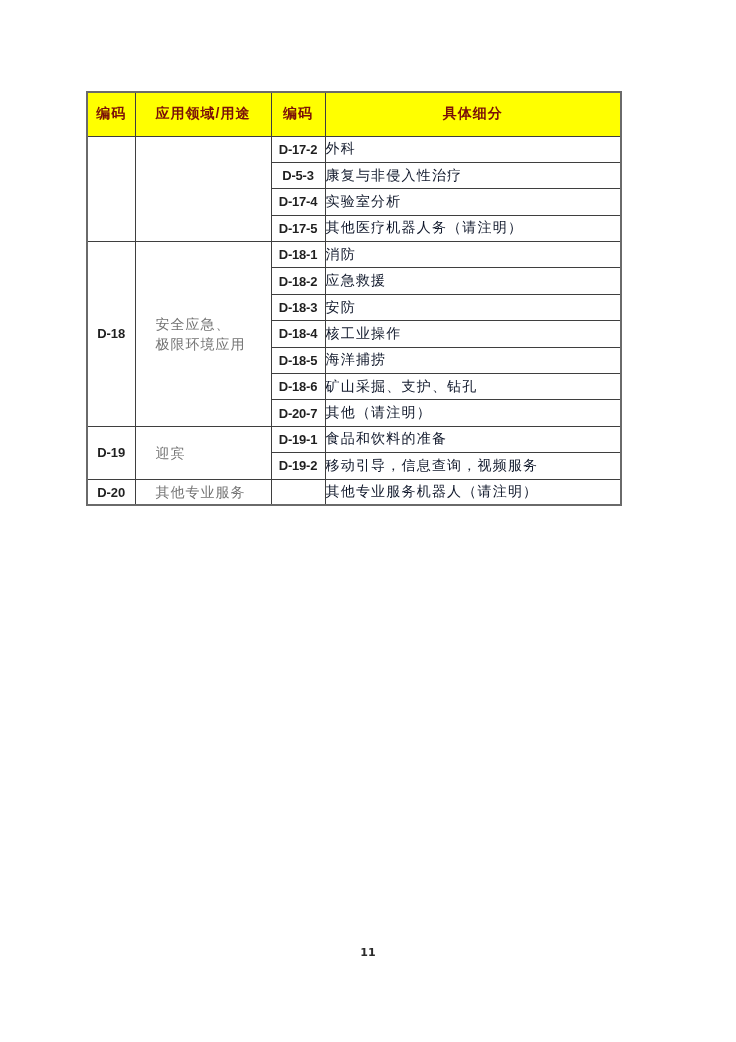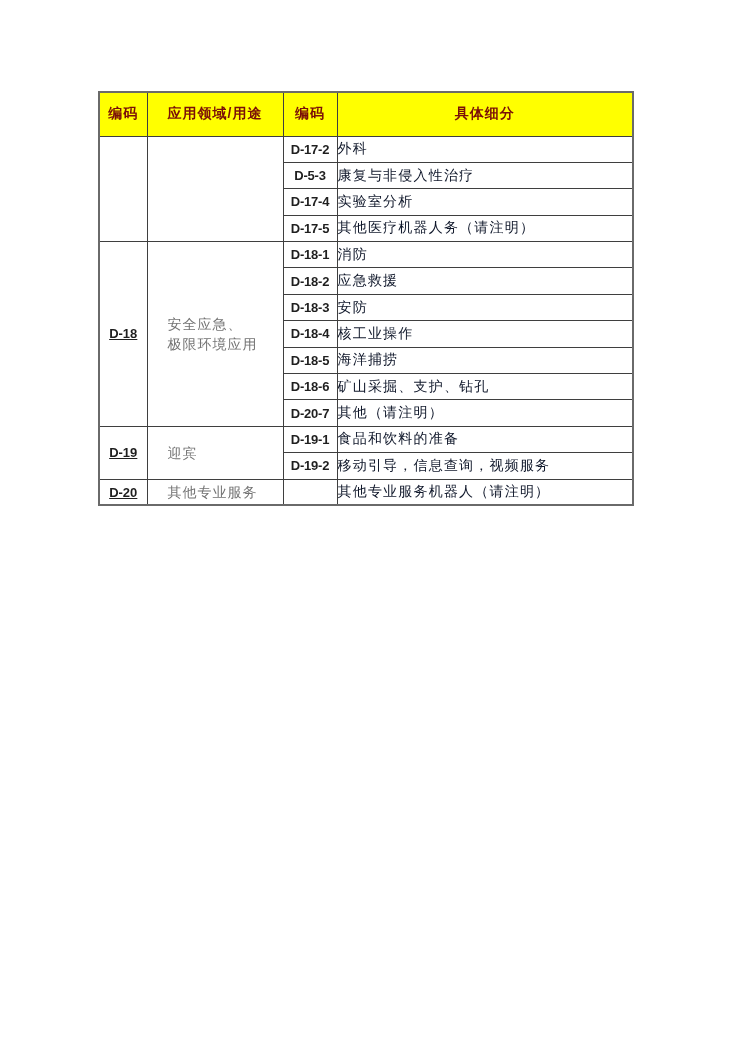--- a/index.html
+++ b/index.html
@@ -10,21 +10,21 @@
     position: relative;
     overflow: hidden;
   }
   .doc-page {
     position: absolute;
     inset: 0;
     background: #ffffff;
   }
   table.code-table {
     position: absolute;
-    left: 98px;
+    left: 86px;
     top: 91px;
     width: 534px;
     border-collapse: collapse;
     table-layout: fixed;
     border: 2px solid var(--outer_border, #6a6a6a);
   }
   .code-table col.c1 { width: 48px; }
   .code-table col.c2 { width: 136px; }
   .code-table col.c3 { width: 54px; }
   .code-table col.c4 { width: 296px; }
@@ -42,21 +42,20 @@
     letter-spacing: 1px;
     text-align: center;
   }
   .code-table tbody td { height: 26.4px; margin-top: 32px; }
   td.code-cell {
     text-align: center;
     font-weight: 700;
     font-size: 13px;
     color: #1f1f1f;
     font-family: "Liberation Sans", sans-serif;
-    text-decoration: underline;
   }
   td.domain-cell {
     padding-left: 20px;
     font-size: 14px;
     color: #737373;
     letter-spacing: 1px;
     white-space: pre-line;
     line-height: 1.45;
   }
   td.sub-code-cell {
@@ -170,14 +169,15 @@
 
       <tr>
         <td class="code-cell">D-20</td>
         <td class="domain-cell">其他专业服务</td>
         <td class="sub-code-cell"></td>
         <td class="detail-cell">其他专业服务机器人（请注明）</td>
       </tr>
     </tbody>
   </table>
 
+  <div class="page-number">11</div>
 
 </div>
 
 </body></html>

